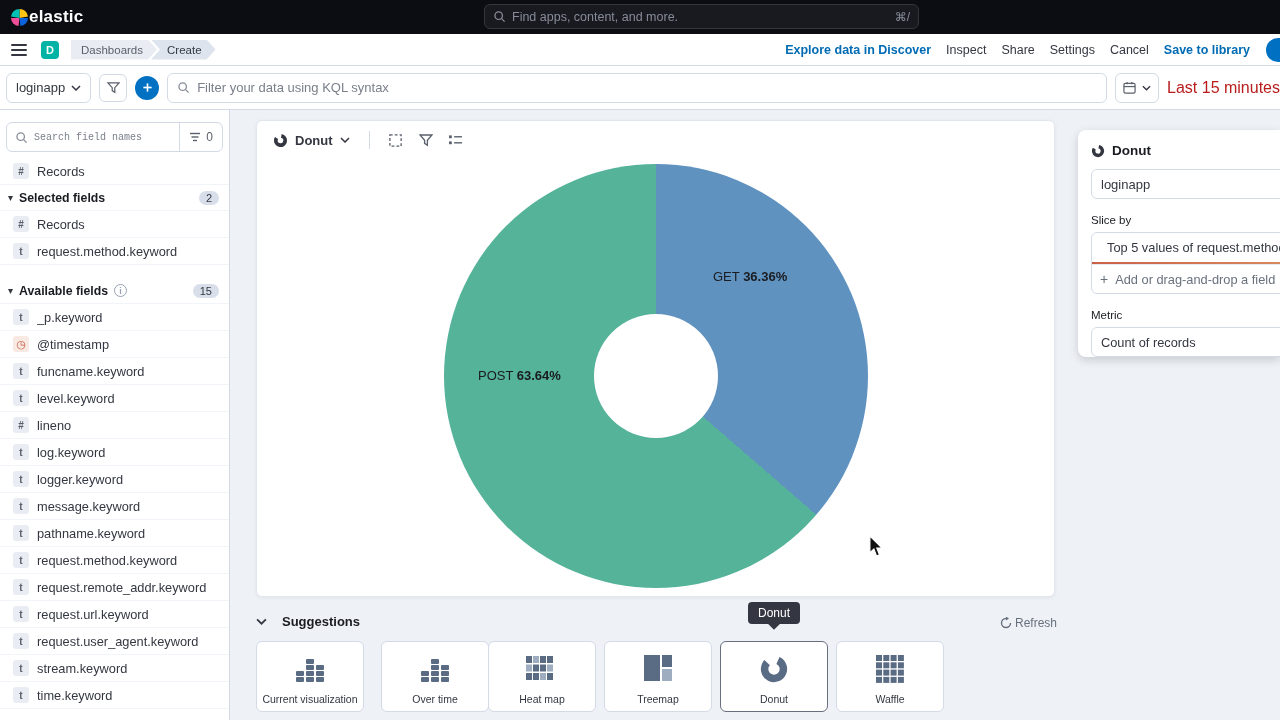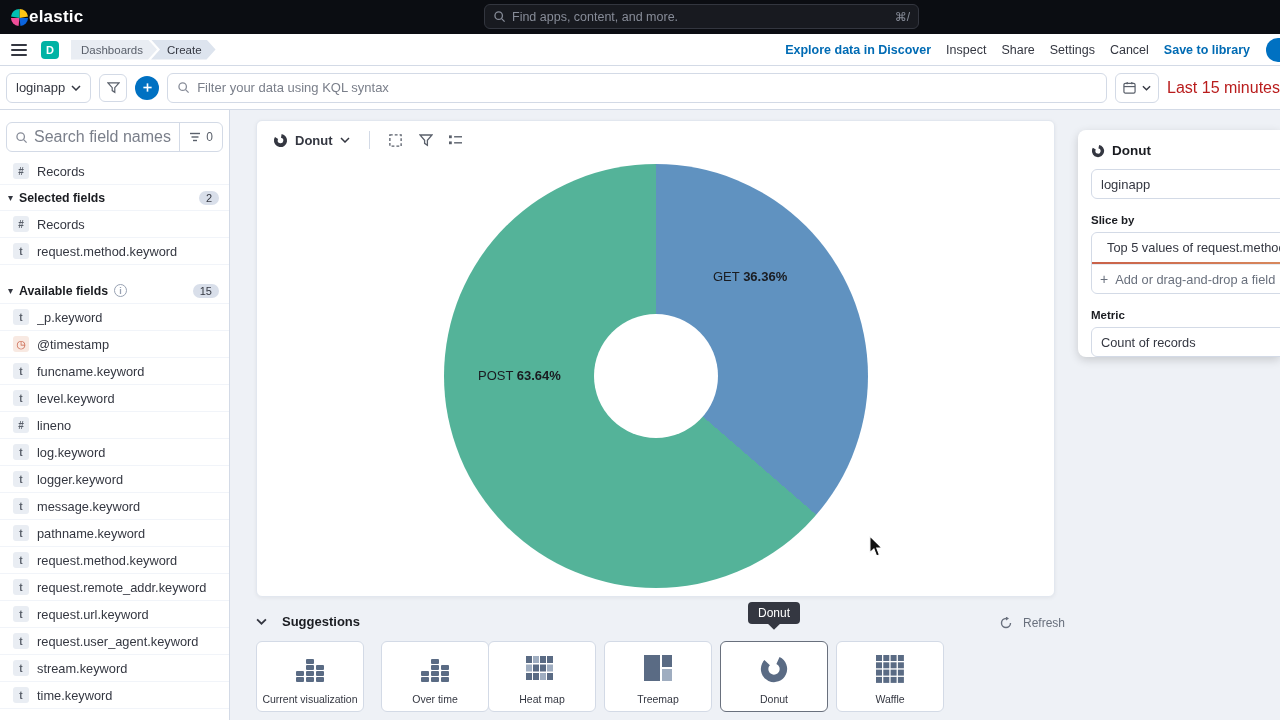--- a/index.html
+++ b/index.html
@@ -35,21 +35,21 @@
   .icon-btn28{width:28px;height:28px;border:1px solid #d3dae6;border-radius:6px;background:#fff;display:flex;align-items:center;justify-content:center;cursor:pointer;color:#5a606b}
   .plus-circle{width:24px;height:24px;border-radius:50%;background:#0071c2;display:flex;align-items:center;justify-content:center;cursor:pointer;flex:none}
   #kql{flex:1;height:30px;border:1px solid #d3dae6;border-radius:6px;background:#fff;display:flex;align-items:center;padding:0 9px;gap:7px}
   #kql input{flex:1;border:none;outline:none;font-size:13px;font-family:"Liberation Sans",sans-serif;color:#343741}
   #kql input::placeholder{color:#7a7f8a}
   .time-text{font-size:16px;color:#b91c1c;min-width:86px;white-space:nowrap;cursor:pointer}
 
   
   #sidebar{position:absolute;left:0;top:110px;width:230px;height:610px;background:#fff;border-right:1px solid #d3dae6;overflow:hidden}
   .fsearch{margin:12px 6px 6px 6px;height:30px;border:1px solid #d3dae6;border-radius:6px;display:flex;align-items:center;padding:0 0 0 8px;gap:6px}
-  .fsearch input{flex:1;min-width:0;border:none;outline:none;font-size:16px;color:#343741;font-family:Liberation Sans, sans-serif}
+  .fsearch input{flex:1;min-width:0;border:none;outline:none;font-size:10px;color:#343741;font-family:Liberation Mono, monospace}
   .fsearch input::placeholder{color:#7a7f8a}
   .fsearch .filter-seg{display:flex;align-items:center;gap:5px;border-left:1px solid #d3dae6;height:100%;padding:0 9px;color:#5a606b;cursor:pointer;font-size:12px}
   .field-row{height:27px;display:flex;align-items:center;gap:8px;padding:0 10px 0 13px;border-bottom:1px solid #f1f4f9;cursor:grab}
   .field-row .flabel{font-size:12.8px;color:#343741;white-space:nowrap;overflow:hidden;text-overflow:ellipsis}
   .ficon{width:16px;height:16px;flex:none;border-radius:3px;background:#e9edf3;color:#5a606b;font-size:10px;font-weight:bold;display:flex;align-items:center;justify-content:center}
   .ficon.date{background:#f8e9e2;color:#c96149;font-size:11px;font-weight:normal}
   .sec-head{height:26px;display:flex;align-items:center;gap:6px;padding:0 10px 0 8px;cursor:pointer;border-bottom:1px solid #f1f4f9}
   .sec-head .chev{font-size:10px;color:#343741}
   .sec-head .sec-title{font-size:12.3px;font-weight:bold;color:#1a1c21}
   .count-badge{margin-left:auto;background:#d9dfea;color:#343741;font-size:11px;border-radius:9px;padding:1px 7px}
@@ -63,33 +63,33 @@
   .vdiv{width:1px;height:18px;background:#d3dae6;margin:0 9px}
   .tool-ic{width:26px;height:26px;display:flex;align-items:center;justify-content:center;color:#5a606b;cursor:pointer;border-radius:5px}
   #donut{position:absolute;left:187px;top:43px;width:424px;height:424px;border-radius:50%;cursor:pointer}
   #donut-hole{position:absolute;left:150px;top:150px;width:124px;height:124px;border-radius:50%;background:#fff}
   .slice-label{position:absolute;font-size:13px;color:#1a1c21;white-space:nowrap}
   .slice-label b{font-weight:bold}
 
   
   .sugg-head{position:absolute;left:26px;top:504px;display:flex;align-items:center;gap:15px;cursor:pointer}
   .sugg-title{font-weight:bold;font-size:13px;color:#1a1c21}
-  .refresh{position:absolute;left:770px;top:506px;display:flex;align-items:center;gap:11px;color:#69707d;font-size:12px;cursor:pointer}
+  .refresh{position:absolute;left:770px;top:506px;display:flex;align-items:center;gap:3px;color:#69707d;font-size:12px;cursor:pointer}
   .card{position:absolute;top:531px;width:108px;height:71px;background:#fff;border:1px solid #d3dae6;border-radius:6px;display:flex;flex-direction:column;align-items:center;justify-content:flex-end;padding-bottom:6px;cursor:pointer}
   .card .cicon{position:absolute;top:12px;left:50%;transform:translateX(-50%)}
   .card .clabel{font-size:10.5px;color:#343741;white-space:nowrap}
   .card.sel{border-color:#69707d}
   .tooltip{position:absolute;left:518px;top:492px;background:#343741;color:#fff;font-size:12px;border-radius:4px;padding:4px 10px;z-index:30}
   .tooltip::after{content:"";position:absolute;left:50%;bottom:-4px;width:9px;height:9px;background:#343741;transform:translateX(-50%) rotate(45deg)}
 
   
   #config-panel{position:absolute;left:1078px;top:130px;width:202px;height:227px;background:#fff;border-radius:8px 0 0 8px;box-shadow:0 3px 10px rgba(0,0,0,.16);padding:13px 0 0 13px;overflow:hidden;z-index:20}
   .cp-head{display:flex;align-items:center;gap:7px;font-weight:bold;font-size:13.5px;color:#1a1c21}
   .cp-input{margin-top:11px;width:210px;height:30px;border:1px solid #d3dae6;border-radius:6px;padding:0 9px;font-size:13px;color:#343741;outline:none;background:#fff;font-family:"Liberation Sans",sans-serif}
-  .cp-label{margin-top:15px;font-size:11.5px;font-weight:bold;color:#1a1c21}
+  .cp-label{margin-top:15px;font-size:11.5px;font-weight:normal;color:#1a1c21}
   .dim-box{margin-top:6px;width:210px;border:1px solid #d3dae6;border-radius:6px;overflow:hidden;background:#fff}
   .dim-row{height:29px;display:flex;align-items:center;gap:7px;padding:0 8px;font-size:12.8px;color:#343741;white-space:nowrap;cursor:pointer}
   .dim-accent{height:2px;background:linear-gradient(90deg,#c96149,#d98c5f)}
   .add-row{height:29px;display:flex;align-items:center;gap:7px;padding:0 8px;font-size:12.8px;color:#69707d;border-top:1px solid #e6ebf2;cursor:pointer;white-space:nowrap}
   .metric-box{margin-top:6px;width:210px;height:30px;border:1px solid #d3dae6;border-radius:6px;display:flex;align-items:center;padding:0 9px;font-size:12.8px;color:#343741;cursor:pointer;background:#fff}
 
   #cursor{position:absolute;left:868px;top:536px;z-index:50;pointer-events:none}
   svg{display:block}
 </style>
 </head>

